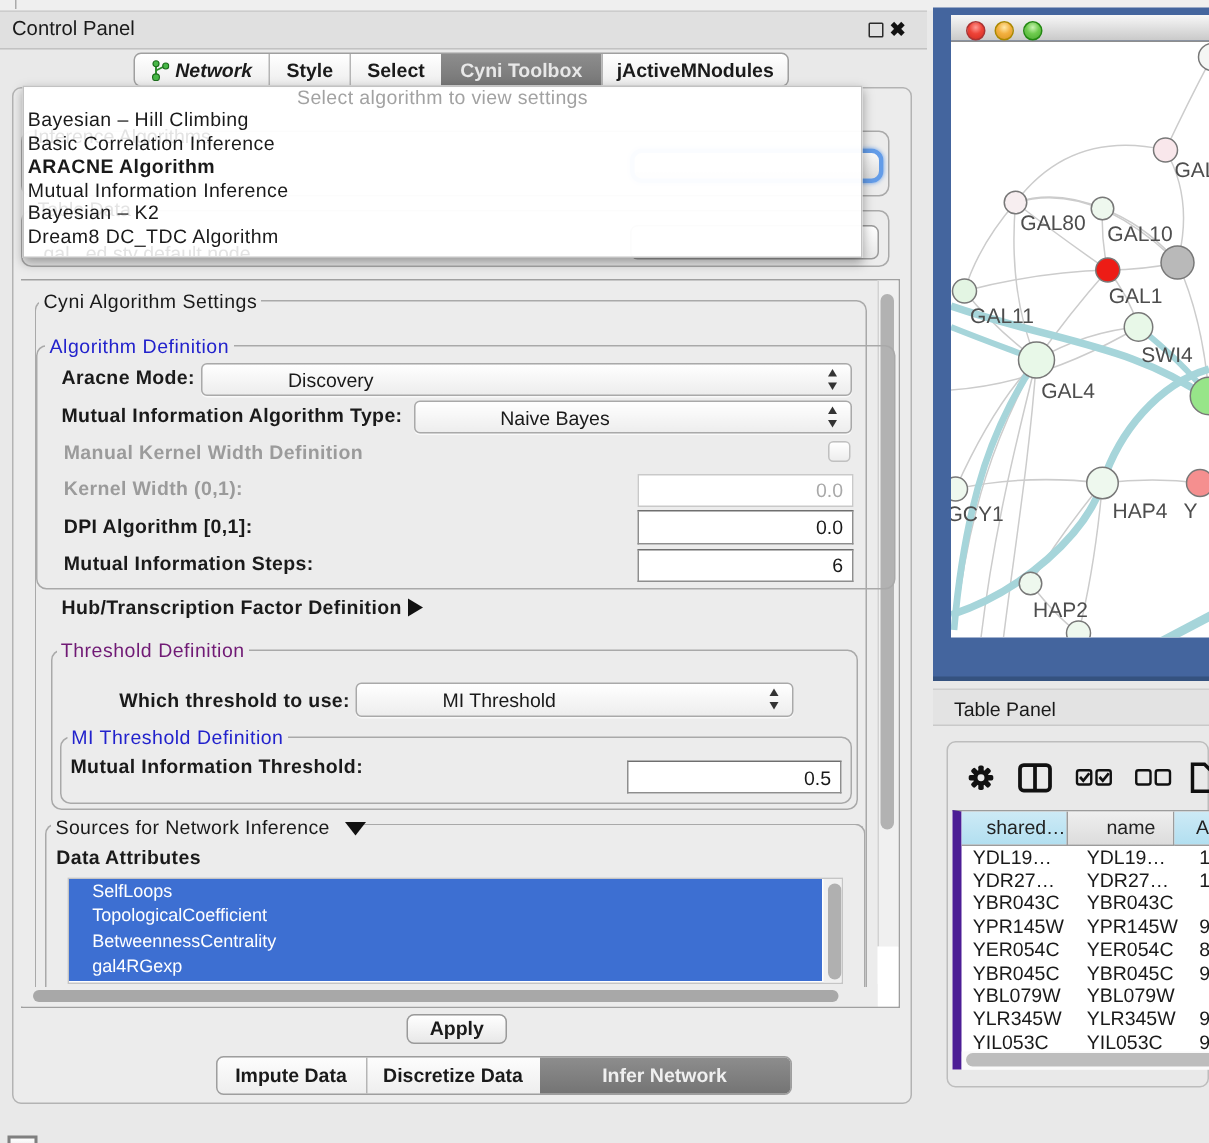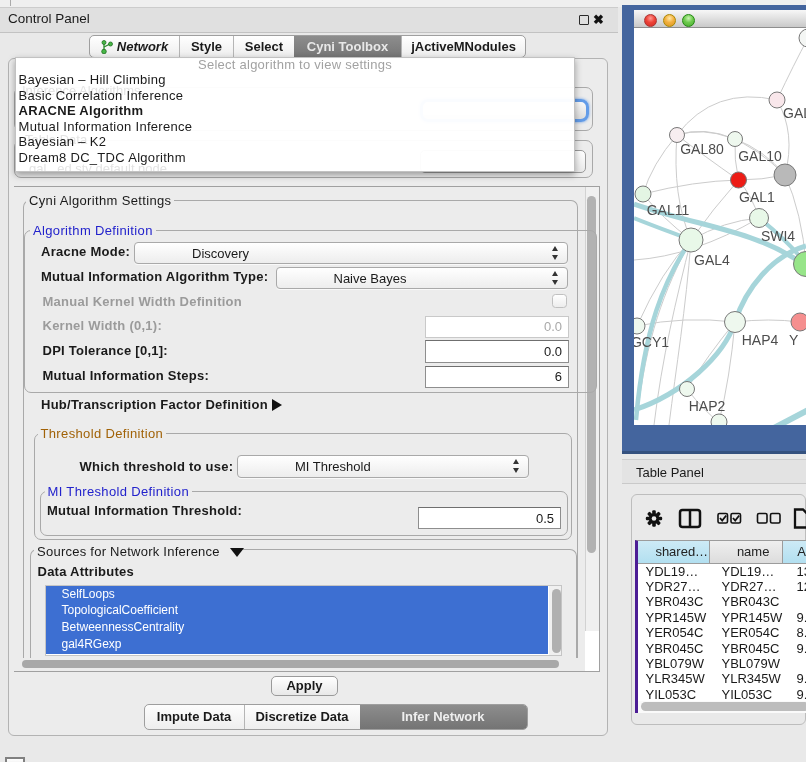--- a/index.html
+++ b/index.html
@@ -83,30 +83,30 @@
     </div>
   <div class="lbl" style="left:41px;top:268.5px;">Mutual Information Algorithm Type:</div>
   <div class="combo" style="left:275.5px;top:267px;width:290.5px;height:20px;">
       <div class="ct">Naive Bayes</div>
       <div class="arr"></div>
     </div>
   <div class="lbl" style="left:42.5px;top:293.5px;color:#9b9b9b;">Manual Kernel Width Definition</div>
   <div class="abs" style="left:552px;top:294px;width:15px;height:14px;border:1px solid #c0c0c0;border-radius:3.5px;background:linear-gradient(#ffffff,#ededed);box-sizing:border-box;"></div>
   <div class="lbl" style="left:42.5px;top:317.5px;color:#9b9b9b;">Kernel Width (0,1):</div>
   <div class="inp" style="left:425px;top:315.5px;width:144px;height:22.5px;border:1px solid #c9c9c9;color:#a9a9a9;">0.0</div>
-  <div class="lbl" style="left:42.5px;top:343px;">DPI Tolerance [0,1]:</div>
+  <div class="lbl" style="left:42.5px;top:343px;">DPI Algorithm [0,1]:</div>
   <div class="inp" style="left:425px;top:340px;width:144px;height:23px;border:1px solid #8e8e8e;border-top-color:#6f6f6f;">0.0</div>
   <div class="lbl" style="left:42.5px;top:368px;">Mutual Information Steps:</div>
   <div class="inp" style="left:425px;top:365.5px;width:144px;height:22.5px;border:1px solid #8e8e8e;border-top-color:#6f6f6f;">6</div>
 
   <div class="lbl" style="left:41px;top:396.5px;">Hub/Transcription Factor Definition</div>
   <div class="abs" style="left:272px;top:399px;width:0;height:0;border-top:6.5px solid transparent;border-bottom:6.5px solid transparent;border-left:10px solid #111;"></div>
 
   <div class="grp" style="left:33.5px;top:433px;width:536.5px;height:104.5px;">
-    <span style="left:3px;color:#a16207;">Threshold Definition</span>
+    <span style="left:3px;color:#701a75;">Threshold Definition</span>
   </div>
   <div class="lbl" style="left:79.5px;top:459px;">Which threshold to use:</div>
   <div class="combo" style="left:237px;top:454.5px;width:290px;height:21.5px;">
       <div class="ct">MI Threshold</div>
       <div class="arr"></div>
     </div>
   <div class="grp" style="left:39.5px;top:491px;width:526px;height:42.5px;">
     <span style="left:4px;color:#2222cc;">MI Threshold Definition</span>
   </div>
   <div class="lbl" style="left:47px;top:503px;">Mutual Information Threshold:</div>
@@ -238,21 +238,21 @@
       <rect x="87" y="19.5" width="9.5" height="9.5" rx="1.5"></rect>
       <rect x="100" y="19.5" width="9.5" height="9.5" rx="1.5"></rect>
       <path d="M89,24 l2.2,2.5 l4,-5" stroke-width="1.8"></path>
       <path d="M102,24 l2.2,2.5 l4,-5" stroke-width="1.8"></path>
       <rect x="126.5" y="19.5" width="9.5" height="9.5" rx="1.5"></rect>
       <rect x="139.5" y="19.5" width="9.5" height="9.5" rx="1.5"></rect>
     </g>
     <path d="M164,15.5 h8 l5,5 v13 h-13 z" fill="none" stroke="#111" stroke-width="2.3"></path>
   </svg>
 
-  <div class="abs" style="left:634.5px;top:539.5px;width:171.5px;height:173px;background:#fff;border-left:3px solid #4c1d95;border-top:1px solid #9c9c9c;box-sizing:border-box;overflow:hidden;">
+  <div class="abs" style="left:634.5px;top:539.5px;width:171.5px;height:173px;background:#fff;border-left:6px solid #4c1d95;border-top:1px solid #9c9c9c;box-sizing:border-box;overflow:hidden;">
     <div style="display:flex;height:23px;font-size:13px;color:#222;">
       <div style="width:75px;background:linear-gradient(#cdeaf6,#b2dff0);border-right:1px solid #9c9c9c;border-bottom:1px solid #9c9c9c;display:flex;align-items:center;justify-content:center;box-sizing:border-box;padding-left:17px;">shared…</div>
       <div style="width:76px;background:linear-gradient(#efefef,#dcdcdc);border-right:1px solid #9c9c9c;border-bottom:1px solid #9c9c9c;display:flex;align-items:center;justify-content:center;box-sizing:border-box;padding-left:14px;">name</div>
       <div style="flex:1;background:linear-gradient(#cdeaf6,#b2dff0);border-bottom:1px solid #9c9c9c;display:flex;align-items:center;justify-content:flex-start;box-sizing:border-box;padding-left:14px;">A</div>
     </div>
     <div style="position:relative;font-size:13px;">
       <div style="position:absolute;left:8px;top:0;line-height:15.4px;">YDL19…<br>YDR27…<br>YBR043C<br>YPR145W<br>YER054C<br>YBR045C<br>YBL079W<br>YLR345W<br>YIL053C</div>
       <div style="position:absolute;left:84px;top:0;line-height:15.4px;">YDL19…<br>YDR27…<br>YBR043C<br>YPR145W<br>YER054C<br>YBR045C<br>YBL079W<br>YLR345W<br>YIL053C</div>
       <div style="position:absolute;left:159px;top:0;line-height:15.4px;white-space:pre;">13.69<br>12.81<br><br>9.413<br>8.025<br>9.512<br><br>9.126<br>9.3</div>
     </div>

